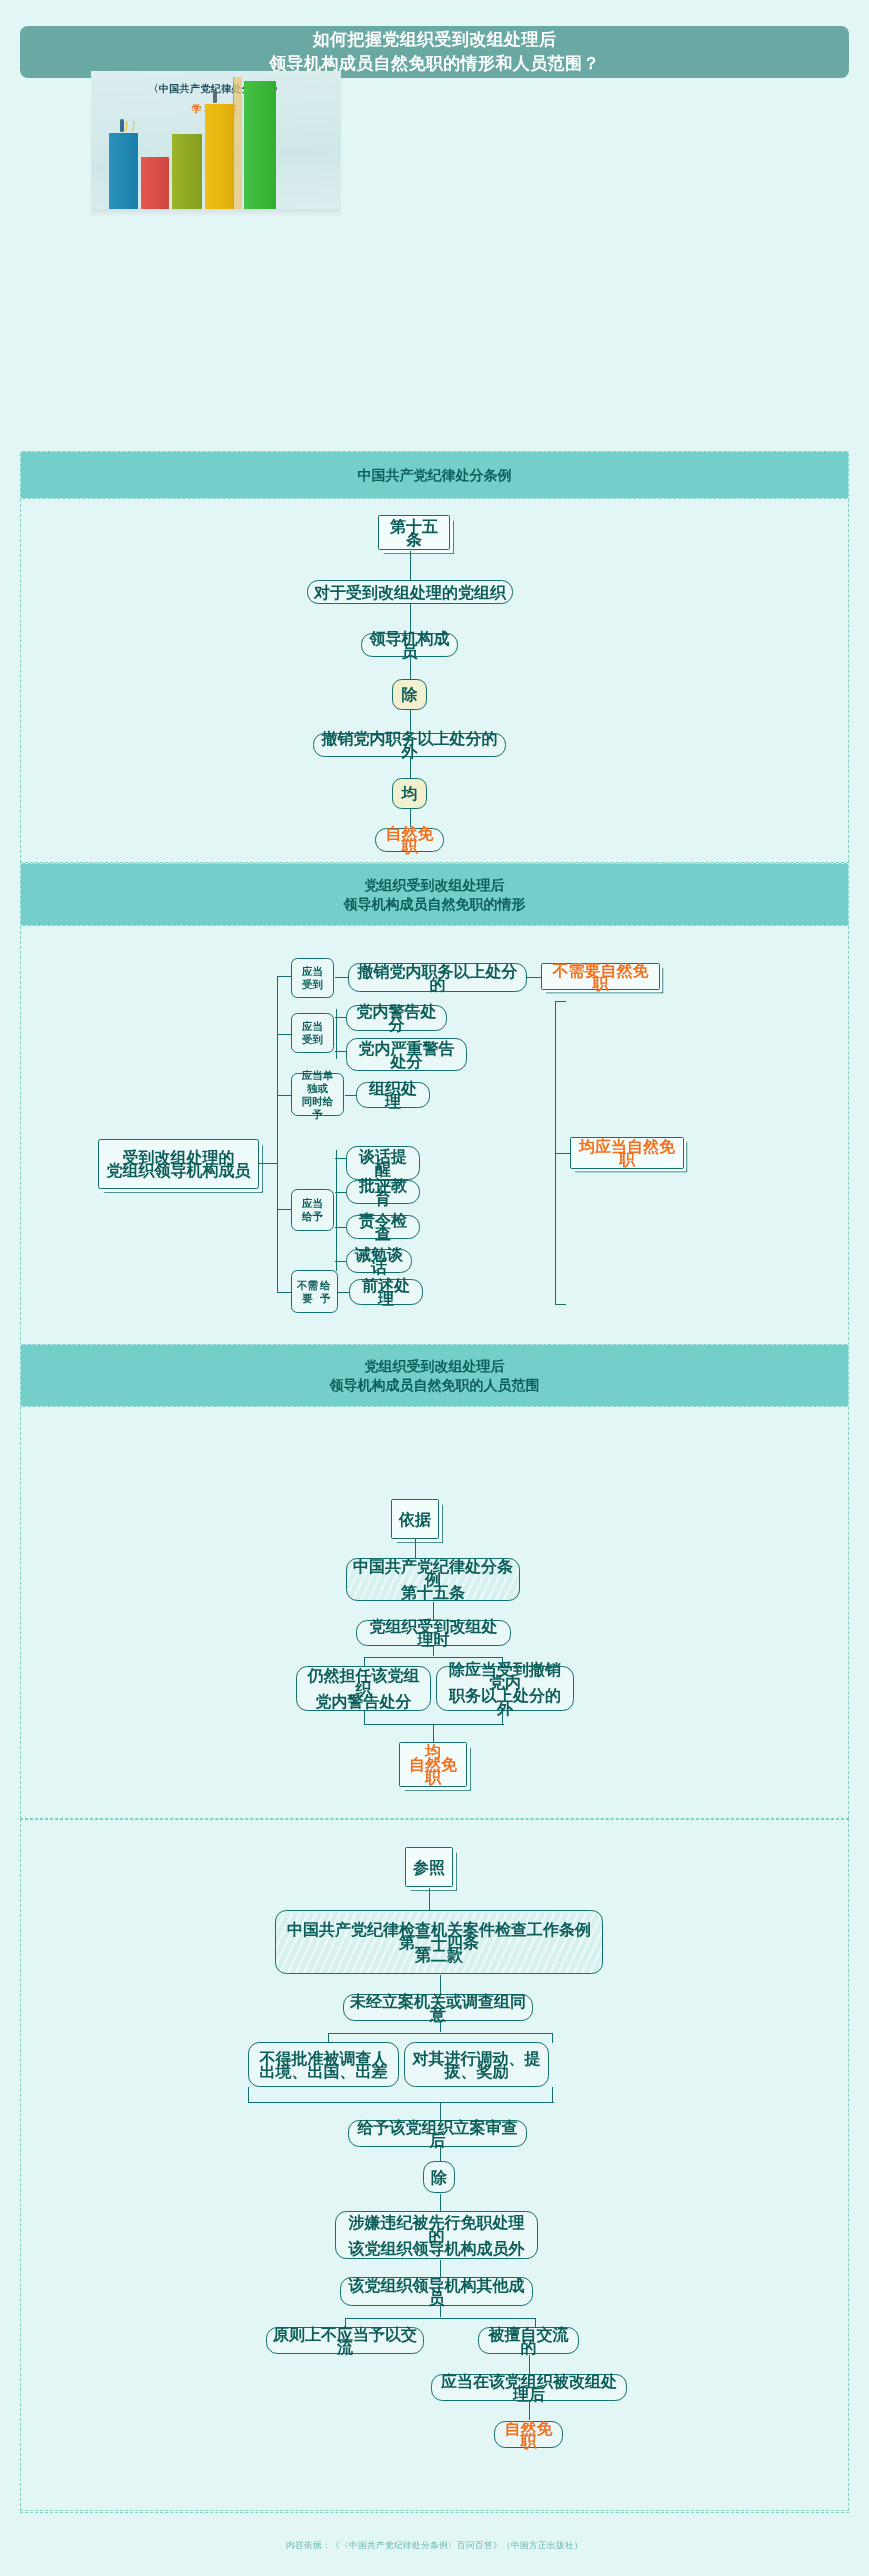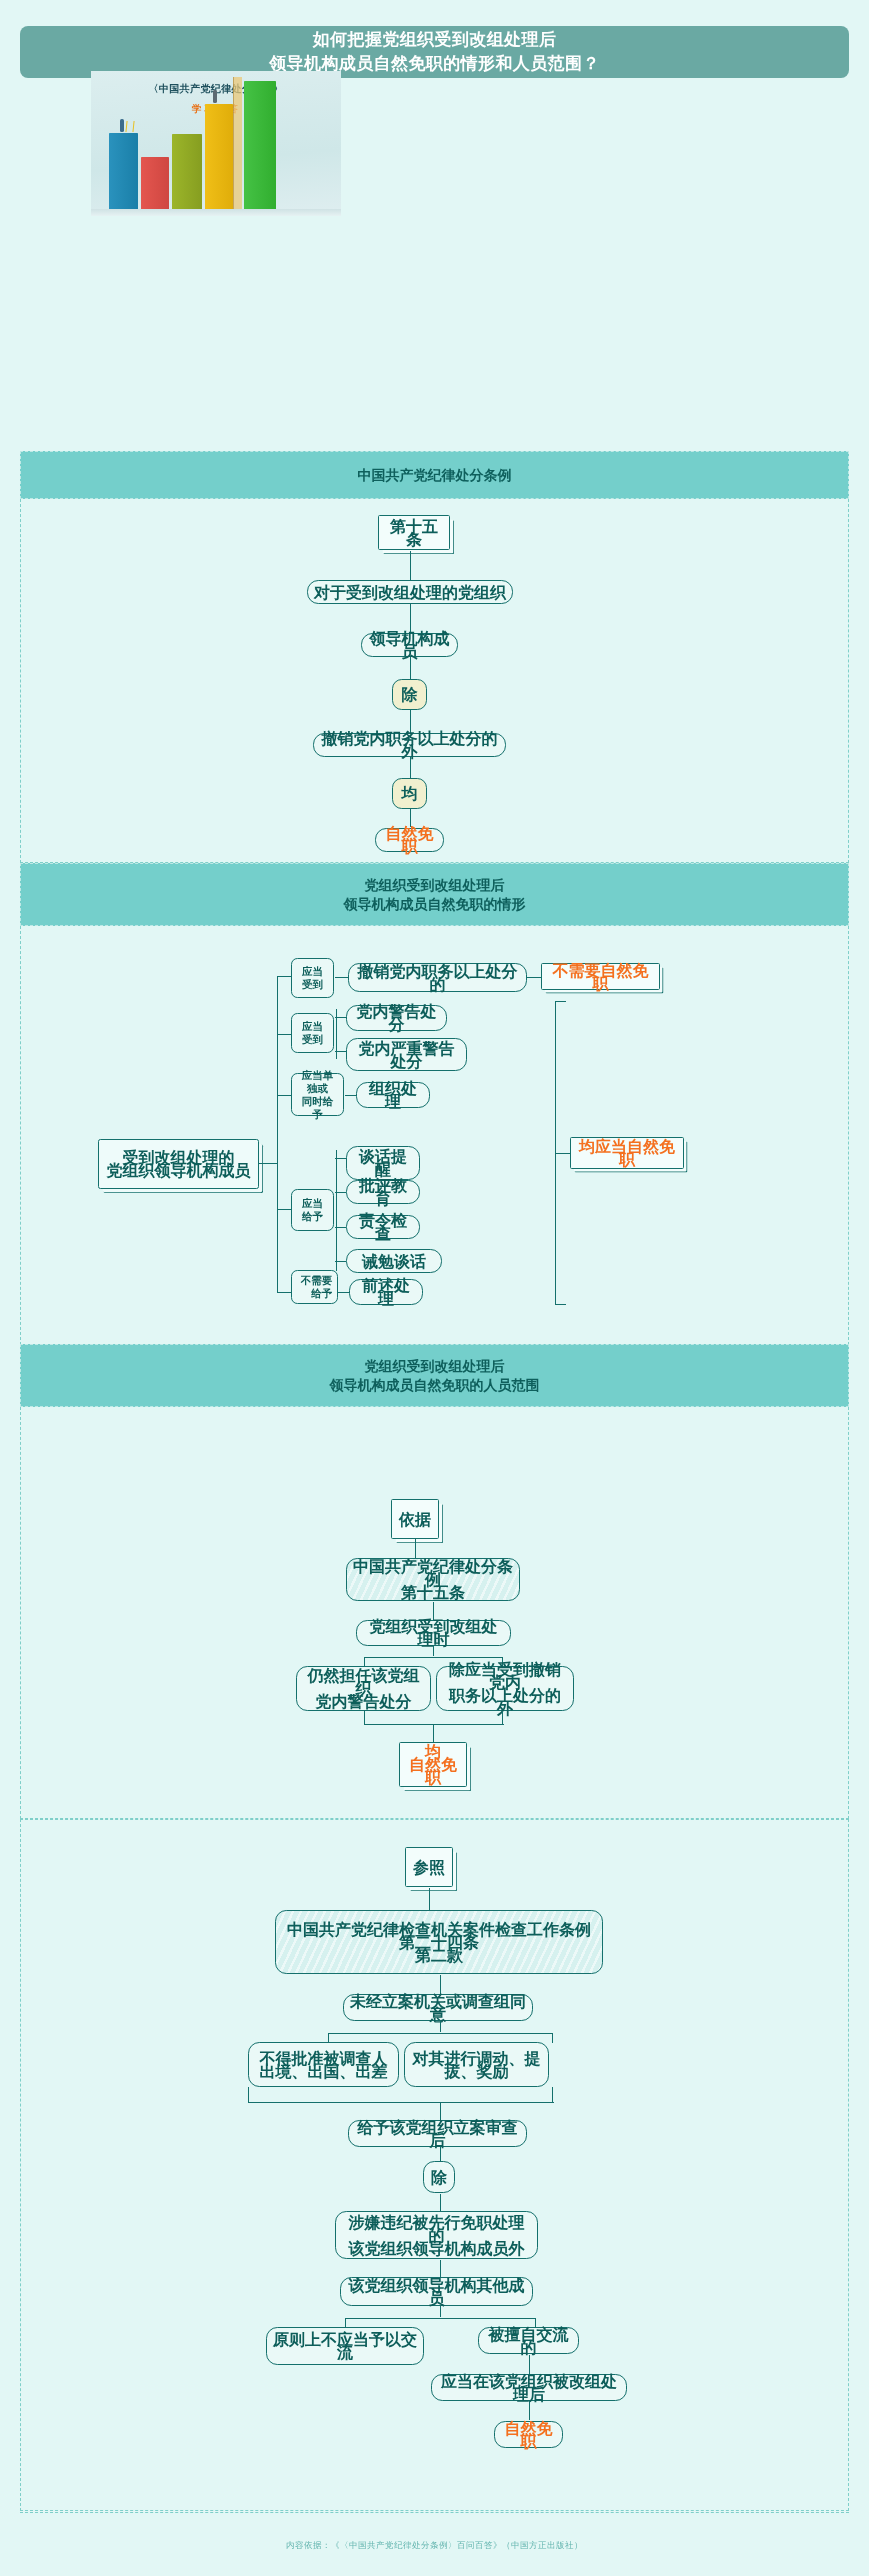--- a/index.html
+++ b/index.html
@@ -198,24 +198,24 @@
     <div>给予</div>
   </div>
 <div class="ln lv" style="left:336px;top:1150px;height:121px"></div>
 <div class="ln lh" style="left:335px;top:1158px;width:11.3px"></div>
 <div class="node pill" style="left: 346px; top: 1146px; width: 74px; height: 34px; flex-direction: column;">谈话提醒</div>
 <div class="ln lh" style="left:335px;top:1192px;width:11.3px"></div>
 <div class="node pill" style="left: 346px; top: 1180px; width: 74px; height: 24px; flex-direction: column;">批评教育</div>
 <div class="ln lh" style="left:335px;top:1227px;width:11.3px"></div>
 <div class="node pill" style="left: 346px; top: 1215px; width: 74px; height: 24px; flex-direction: column;">责令检查</div>
 <div class="ln lh" style="left:335px;top:1261px;width:11.3px"></div>
-<div class="node pill" style="left: 346px; top: 1249px; width: 96px; height: 24px; flex-direction: column;">诫勉谈话</div>
+<div class="node pill" style="left: 346px; top: 1249px; width: 66px; height: 24px; flex-direction: column;">诫勉谈话</div>
 
 <div class="ln lh" style="left:277px;top:1292px;width:14.5px"></div>
-<div class="node tiny" id="s2b5" style="left: 291px; top: 1270px; width: 47px; height: 34px; flex-direction: column; align-items: flex-end;">
+<div class="node tiny" id="s2b5" style="left: 291px; top: 1270px; width: 47px; height: 43px; flex-direction: row;">
     <div>不需要</div>
     <div>给予</div>
   </div>
 <div class="ln lh" style="left:338px;top:1292px;width:11.3px"></div>
 <div class="node pill" style="left: 349px; top: 1279px; width: 74px; height: 26px; flex-direction: column;">前述处理</div>
 
 <div class="ln lv" style="left:555px;top:1001px;height:304px"></div>
 <div class="ln lh" style="left:555px;top:1001px;width:11.3px"></div>
 <div class="ln lh" style="left:555px;top:1304px;width:11.3px"></div>
 <div class="ln lh" style="left:555px;top:1153px;width:14.5px"></div>
@@ -288,21 +288,21 @@
 <div class="node pill" id="s4n4" style="left: 335px; top: 2211px; width: 203px; height: 48px; flex-direction: column;">
     <div>涉嫌违纪被先行免职处理的</div>
     <div>该党组织领导机构成员外</div>
   </div>
 <div class="ln lv" style="left:440px;top:2260px;height:17.7px"></div>
 <div class="node pill" style="left: 340px; top: 2277px; width: 193px; height: 29px; flex-direction: column;">该党组织领导机构其他成员</div>
 <div class="ln lv" style="left:440px;top:2306px;height:11.3px"></div>
 <div class="ln lh" style="left:345px;top:2318px;width:190px"></div>
 <div class="ln lv" style="left:345px;top:2318px;height:9.7px"></div>
 <div class="ln lv" style="left:535px;top:2318px;height:9.7px"></div>
-<div class="node pill" style="left: 266px; top: 2327px; width: 158px; height: 38px; flex-direction: column;">原则上不应当予以交流</div>
+<div class="node pill" style="left: 266px; top: 2327px; width: 158px; height: 27px; flex-direction: column;">原则上不应当予以交流</div>
 <div class="node pill" style="left: 478px; top: 2327px; width: 101px; height: 27px; flex-direction: column;">被擅自交流的</div>
 <div class="ln lv" style="left:529px;top:2355px;height:19.3px"></div>
 <div class="node pill" style="left: 431px; top: 2374px; width: 196px; height: 27px; flex-direction: column;">应当在该党组织被改组处理后</div>
 <div class="ln lv" style="left:529px;top:2401px;height:19.3px"></div>
 <div class="node pill orange" style="left: 494px; top: 2421px; width: 69px; height: 27px; flex-direction: column;">自然免职</div>
 
 <div class="divider" style="top:2512px"></div>
 <div class="footer">内容依据：《〈中国共产党纪律处分条例〉百问百答》（中国方正出版社）</div>
 
 

